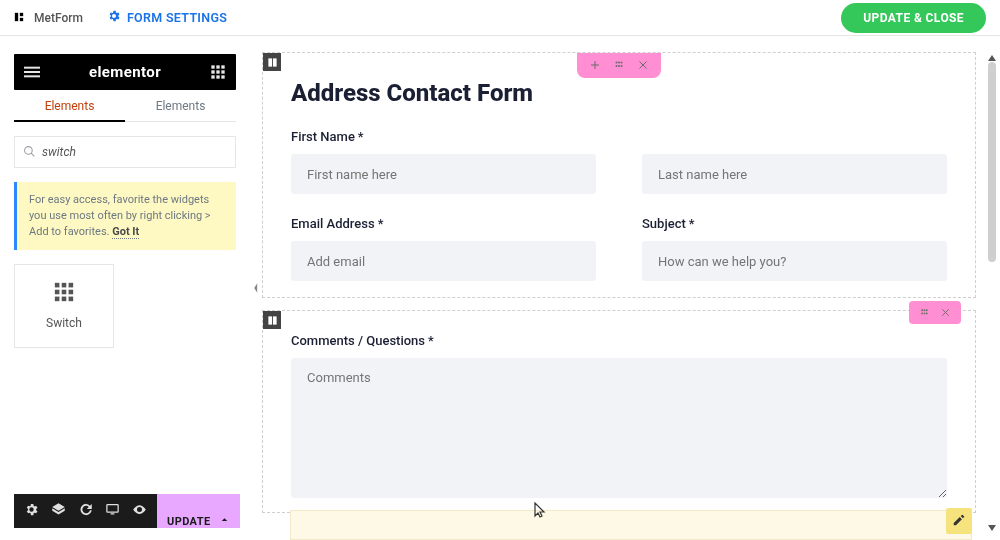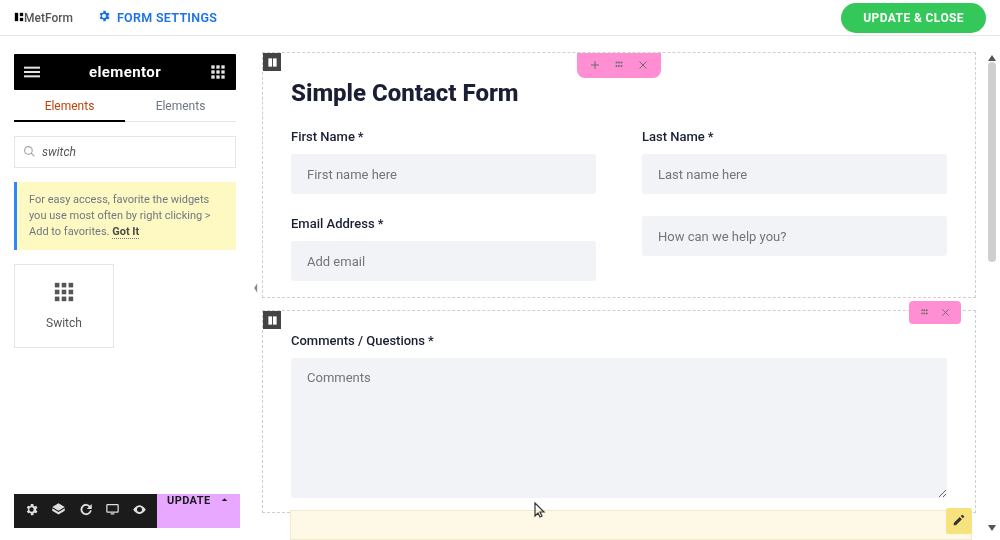--- a/index.html
+++ b/index.html
@@ -7,21 +7,21 @@
 
   
   .topbar {
     height: 36px;
     border-bottom: 1px solid #e6e6e6;
     display: flex;
     align-items: center;
     padding: 0 14px;
     gap: 24px;
   }
-  .metform-brand { display:flex; align-items:center; gap:0; font-size:12px; color:#555; font-weight:500;}
+  .metform-brand { display:flex; align-items:center; gap:10px; font-size:12px; color:#555; font-weight:500;}
   .metform-brand svg { width:10px; height:10px; }
   .form-settings-link { display:flex; align-items:center; gap:6px; font-size:12.5px; font-weight:600; color:#1a73e8; letter-spacing:.3px;}
   .form-settings-link svg { width:14px; height:14px; fill:#1a73e8;}
   .topbar-spacer { flex:1; }
   .update-close-btn {
     background:#34c759;
     color:#fff;
     border:none;
     border-radius:20px;
     padding:8px 22px;
@@ -64,21 +64,21 @@
   }
   .widget-card svg{ width:22px; height:22px; fill:#555; }
 
   
   .side-footer{
     position:absolute; left:14px; right:14px; bottom:12px; height:34px;
     display:flex; background:#1b1b1b;
   }
   .sf-icons{ display:flex; align-items:center; gap:12px; padding:0 10px;}
   .sf-icons svg{ width:15px; height:15px; fill:#e0e0e0;}
-  .sf-update{ margin-left:auto; background:#e9a8ff; color:#1b1b1b; font-size:11px; font-weight:700; letter-spacing:.4px; display:flex; align-items:flex-start; padding:0 10px; gap:8px;}
+  .sf-update{ margin-left:auto; background:#e9a8ff; color:#1b1b1b; font-size:11px; font-weight:700; letter-spacing:.4px; display:flex; align-items:flex-end; padding:0 10px; gap:8px;}
   .sf-update svg{ width:11px; height:11px; fill:#1b1b1b;}
 
   
   .collapse-handle{
     width:12px; display:flex; align-items:center; justify-content:center; color:#888;
   }
   .collapse-handle svg{ width:8px; height:12px; fill:#888;}
 
   
   .canvas-wrap{ flex:1; position:relative; overflow:hidden;}
@@ -104,21 +104,21 @@
     position:relative;
     padding:26px 28px 16px 28px;
   }
   .col-tab{
     position:absolute; top:0; left:0; width:18px; height:18px;
     background:#444; display:flex; align-items:center; justify-content:center;
   }
   .col-tab svg{ width:11px; height:11px; fill:#fff; }
 
   .form-title{ font-size:24px; font-weight:800; color:#1b1f33; margin-bottom:22px;}
-  .row{ display:flex; gap:46px;}
+  .row{ display:flex; gap:46px;align-items:flex-end;}
   .field{ flex:1; }
   .field-label{ font-size:13px; color:#1b1f33; font-weight:500; margin-bottom:10px;}
   .field-label .req{ color:#1b1f33; margin-left:3px;}
   .field-input{
     width:100%; height:40px; background:#f2f3f7; border:none; border-radius:3px;
     padding:0 16px; font-size:13px; color:#0369a1;
   }
   .row + .row{ margin-top:22px;}
 
   
@@ -298,45 +298,45 @@
                 <path d="M5 5l14 14M19 5 5 19" stroke="#6b6b6b" stroke-width="2"></path>
               </svg></span>
         </div>
         <div class="col-tab">
           <svg viewBox="0 0 24 24">
               <rect x="3" y="3" width="8" height="18"></rect>
               <rect x="13" y="3" width="8" height="18"></rect>
             </svg>
         </div>
 
-        <h2 class="form-title">Simple Contact Form</h2>
+        <h2 class="form-title">Address Contact Form</h2>
 
         <div class="row">
           <div class="field">
             <div class="field-label">
               <span>First Name</span><span class="req">*</span>
             </div>
             <input class="field-input" placeholder="First name here" style="">
           </div>
           <div class="field">
-            <div class="field-label">
-              <span>Last Name</span><span class="req">*</span>
-            </div>
             <input class="field-input" placeholder="Last name here" style="">
           </div>
         </div>
 
         <div class="row">
           <div class="field">
             <div class="field-label">
               <span>Email Address</span><span class="req">*</span>
             </div>
             <input class="field-input" placeholder="Add email" style="">
           </div>
           <div class="field">
+            <div class="field-label">
+              <span>Subject</span><span class="req">*</span>
+            </div>
             <input class="field-input" placeholder="How can we help you?" style="">
           </div>
         </div>
       </div>
 
       <div class="section-frame section2" style="position:relative;">
         <div class="col-toolbar">
           <span><svg viewBox="0 0 24 24">
                 <circle cx="7" cy="7" r="2"></circle>
                 <circle cx="12" cy="7" r="2"></circle>

